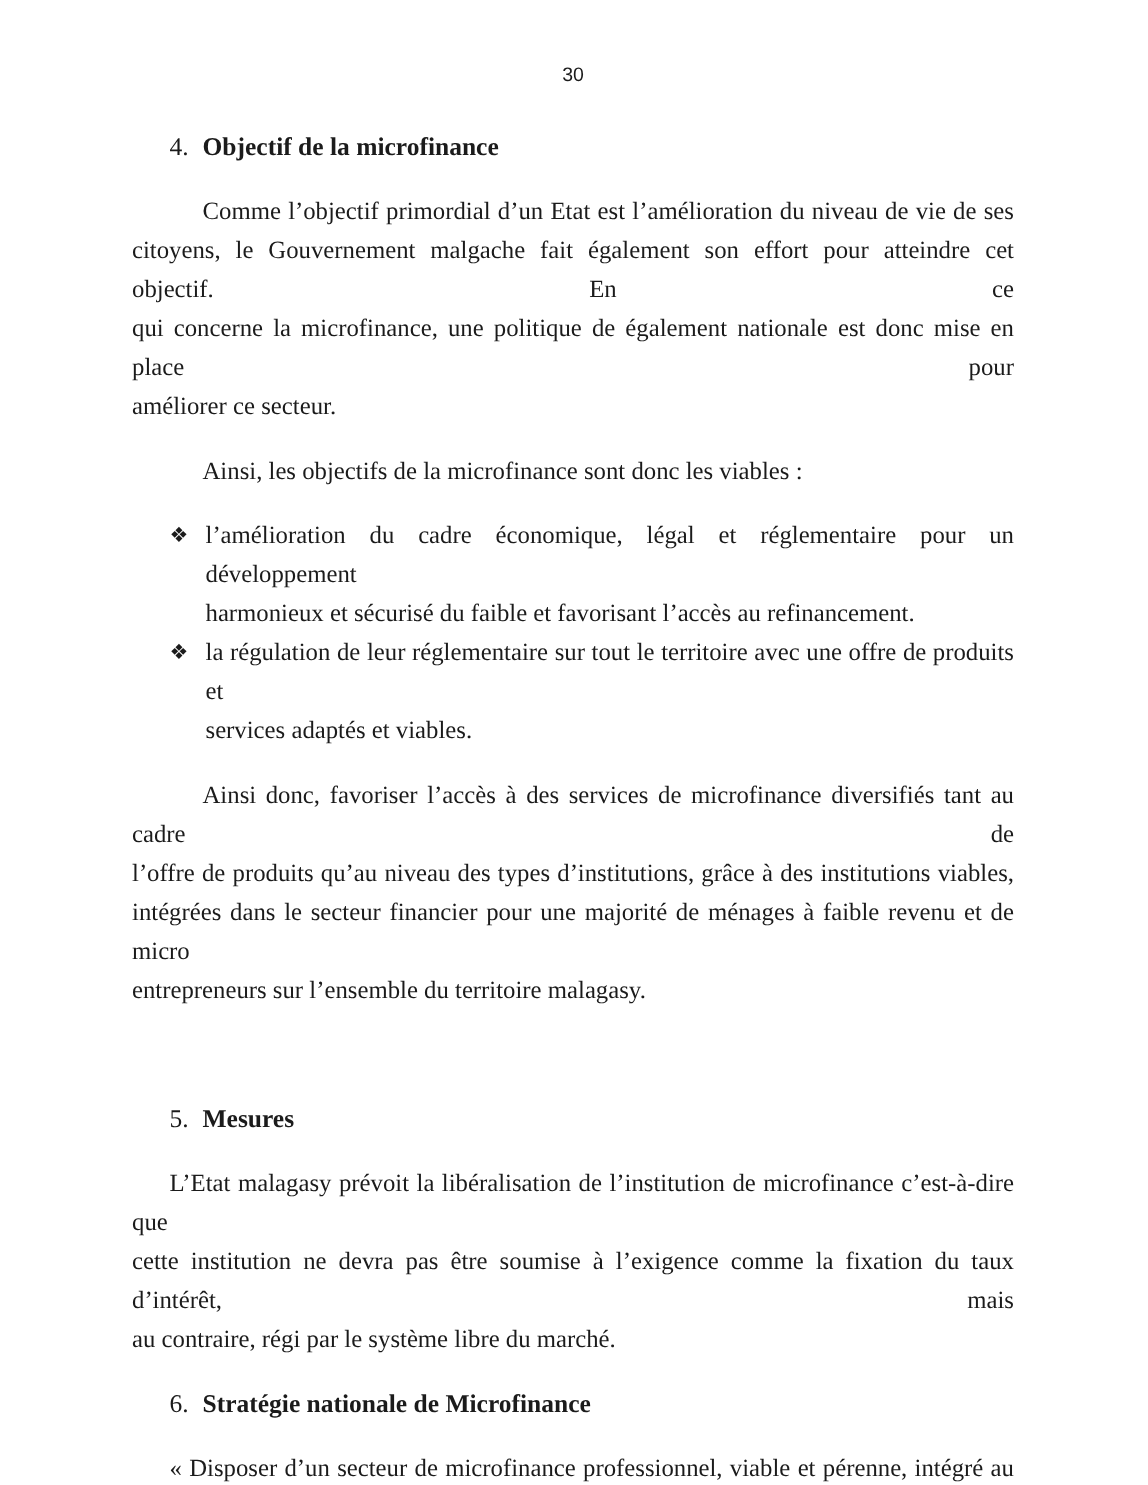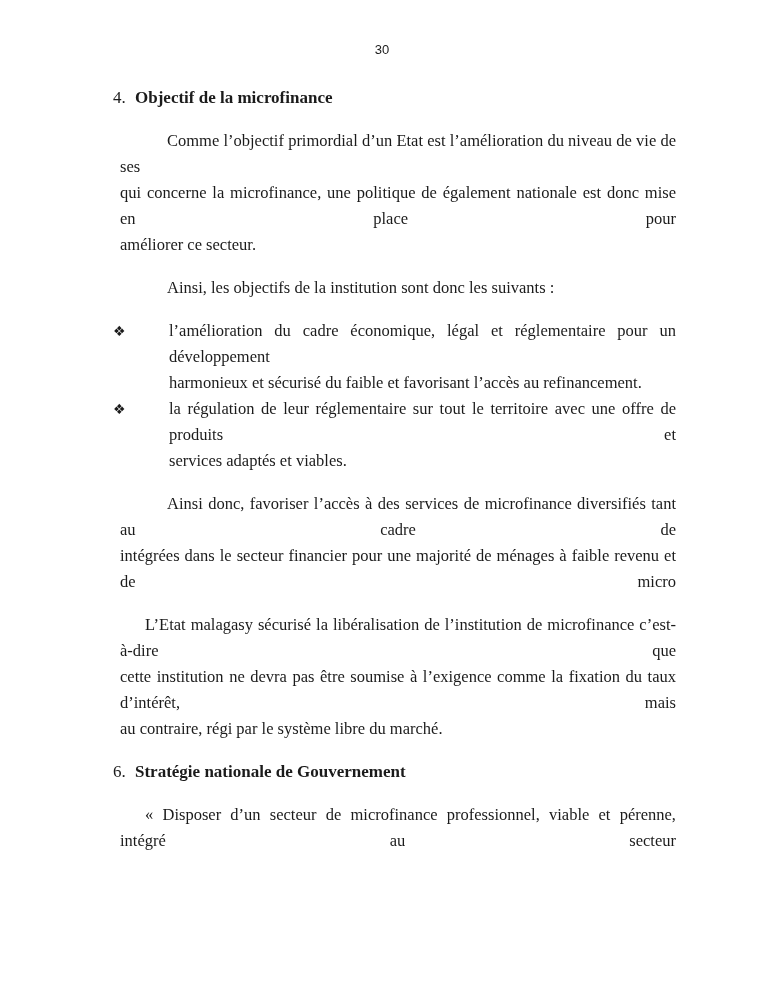--- a/index.html
+++ b/index.html
@@ -38,21 +38,20 @@
   }
   .h-title { font-weight: 700; }
   .para {
     margin-top: 17px;
     font-size: 16.5px;
     line-height: 26px;
   }
   .line {
     text-align: justify;
     text-align-last: justify;
-    margin-left: 32px;
   }
   .line.last { text-align-last: left; }
   .line.indent-lg { text-indent: 47px; }
   .line.indent-sm { text-indent: 25px; }
   .bullets {
     margin-top: 17px;
     list-style: none;
     font-size: 16.5px;
     line-height: 26px;
   }
@@ -73,26 +72,27 @@
 <body>
 
 <div class="page">
 
   <div class="page-number">30</div>
 
   <div class="heading heading-4"><span class="h-num">4.</span><span class="h-title">Objectif de la microfinance</span></div>
 
   <div class="para">
       <div class="line indent-lg">Comme l’objectif primordial d’un Etat est l’amélioration du niveau de vie de ses</div>
+      <div class="line">citoyens, le Gouvernement malgache fait également son effort pour atteindre cet objectif. En ce</div>
       <div class="line">qui concerne la microfinance, une politique de également nationale est donc mise en place pour</div>
       <div class="line last">améliorer ce secteur.</div>
     </div>
 
   <div class="para">
-      <div class="line last indent-lg">Ainsi, les objectifs de la institution sont donc les suivants :</div>
+      <div class="line last indent-lg">Ainsi, les objectifs de la microfinance sont donc les viables :</div>
     </div>
 
   <ul class="bullets">
     <li class="bullet">
       <span class="marker">❖</span>
       <div class="bullet-text">
           <div class="line">l’amélioration du cadre économique, légal et réglementaire pour un développement</div>
           <div class="line last">harmonieux et sécurisé du faible et favorisant l’accès au refinancement.</div>
         </div>
     </li>
@@ -100,29 +100,32 @@
       <span class="marker">❖</span>
       <div class="bullet-text">
           <div class="line">la régulation de leur réglementaire sur tout le territoire avec une offre de produits et</div>
           <div class="line last">services adaptés et viables.</div>
         </div>
     </li>
   </ul>
 
   <div class="para">
       <div class="line indent-lg">Ainsi donc, favoriser l’accès à des services de microfinance diversifiés tant au cadre de</div>
+      <div class="line">l’offre de produits qu’au niveau des types d’institutions, grâce à des institutions viables,</div>
       <div class="line">intégrées dans le secteur financier pour une majorité de ménages à faible revenu et de micro</div>
+      <div class="line last">entrepreneurs sur l’ensemble du territoire malagasy.</div>
     </div>
 
+  <div class="heading heading-5"><span class="h-num">5.</span><span class="h-title">Mesures</span></div>
 
   <div class="para">
-      <div class="line indent-sm">L’Etat malagasy sécurisé la libéralisation de l’institution de microfinance c’est-à-dire que</div>
+      <div class="line indent-sm">L’Etat malagasy prévoit la libéralisation de l’institution de microfinance c’est-à-dire que</div>
       <div class="line">cette institution ne devra pas être soumise à l’exigence comme la fixation du taux d’intérêt, mais</div>
       <div class="line last">au contraire, régi par le système libre du marché.</div>
     </div>
 
-  <div class="heading heading-6"><span class="h-num">6.</span><span class="h-title">Stratégie nationale de Gouvernement</span></div>
+  <div class="heading heading-6"><span class="h-num">6.</span><span class="h-title">Stratégie nationale de Microfinance</span></div>
 
   <div class="para">
       <div class="line indent-sm">« Disposer d’un secteur de microfinance professionnel, viable et pérenne, intégré au secteur</div>
     </div>
 
 </div>
 
 </body></html>

